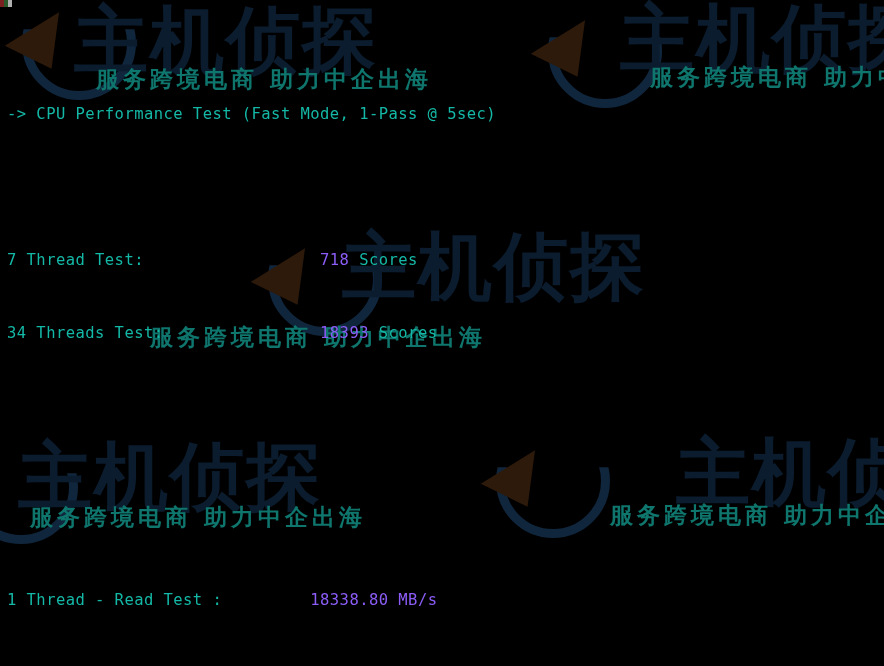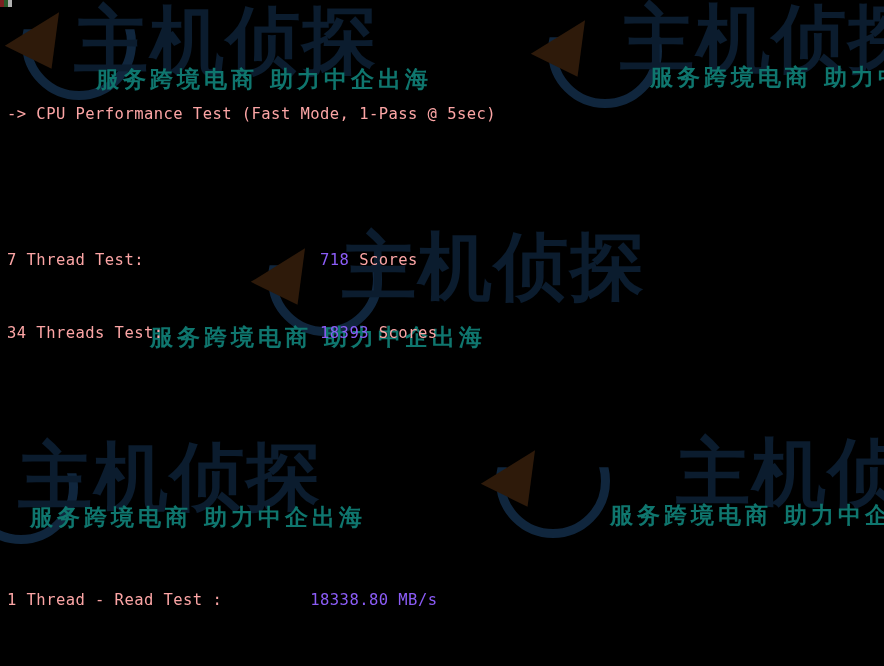--- a/index.html
+++ b/index.html
@@ -81,21 +81,21 @@
     letter-spacing: 0.45px;
     white-space: pre;
   }
   .line {
     height: 24.3px;
     white-space: pre;
     padding-left: 7px;
   }
   .line.blank { color: transparent; }
 
-  .c-yellow { color: #fca5a5; }
+  .c-yellow { color: #14b8a6; }
   .c-cyan   { color: #8b5cf6; }
   .c-white  { color: #d9d9d9; }
 </style>
 </head>
 <body>
 
 <div id="terminal">
 
   <div class="topstrip">
     <i style="background:#7a2020"></i>

